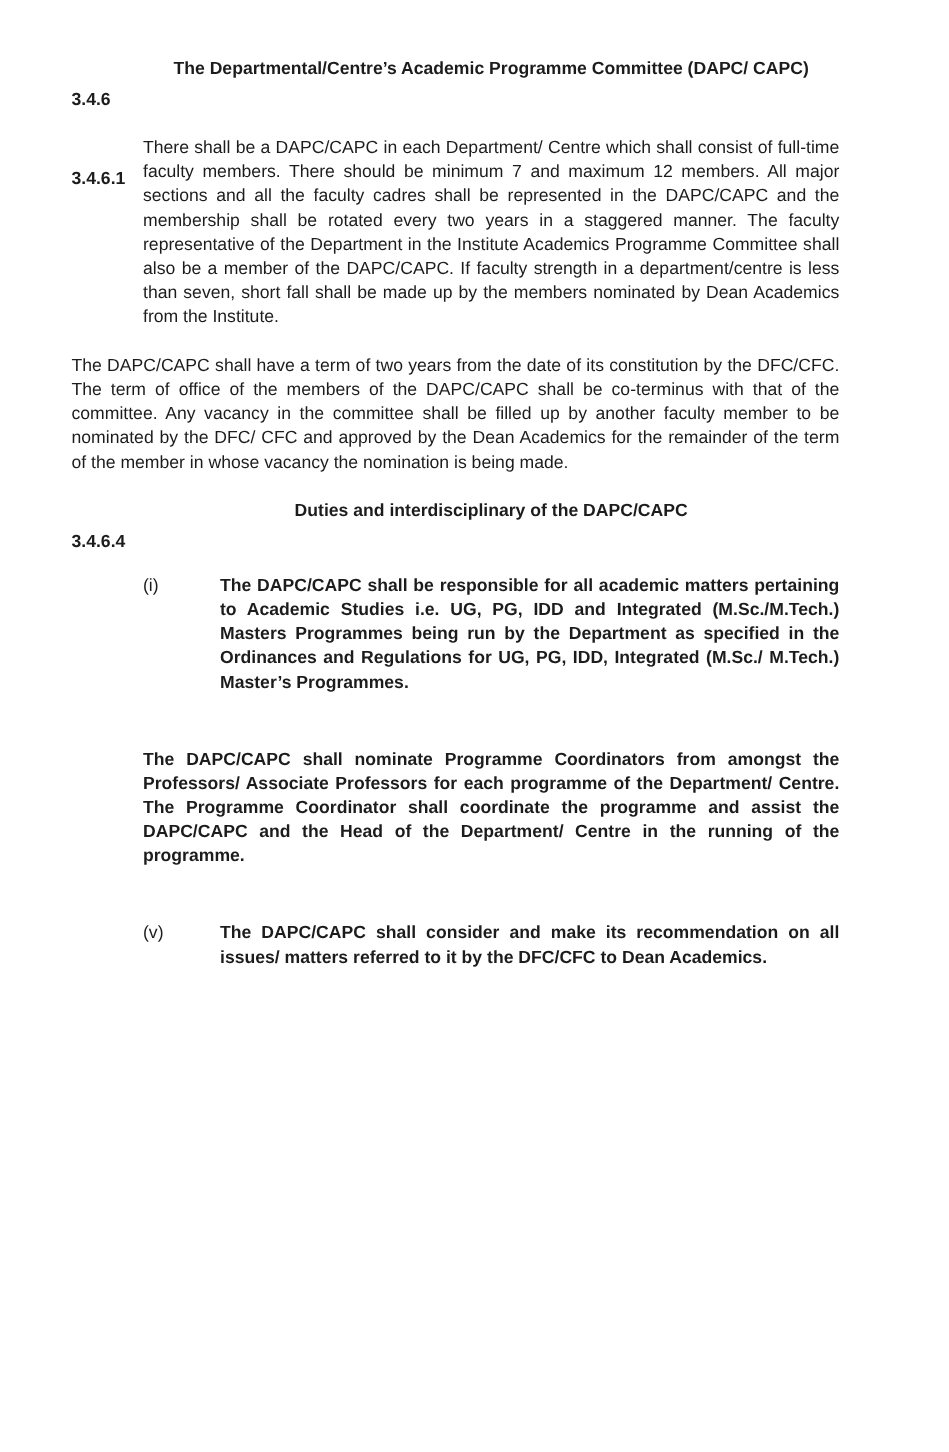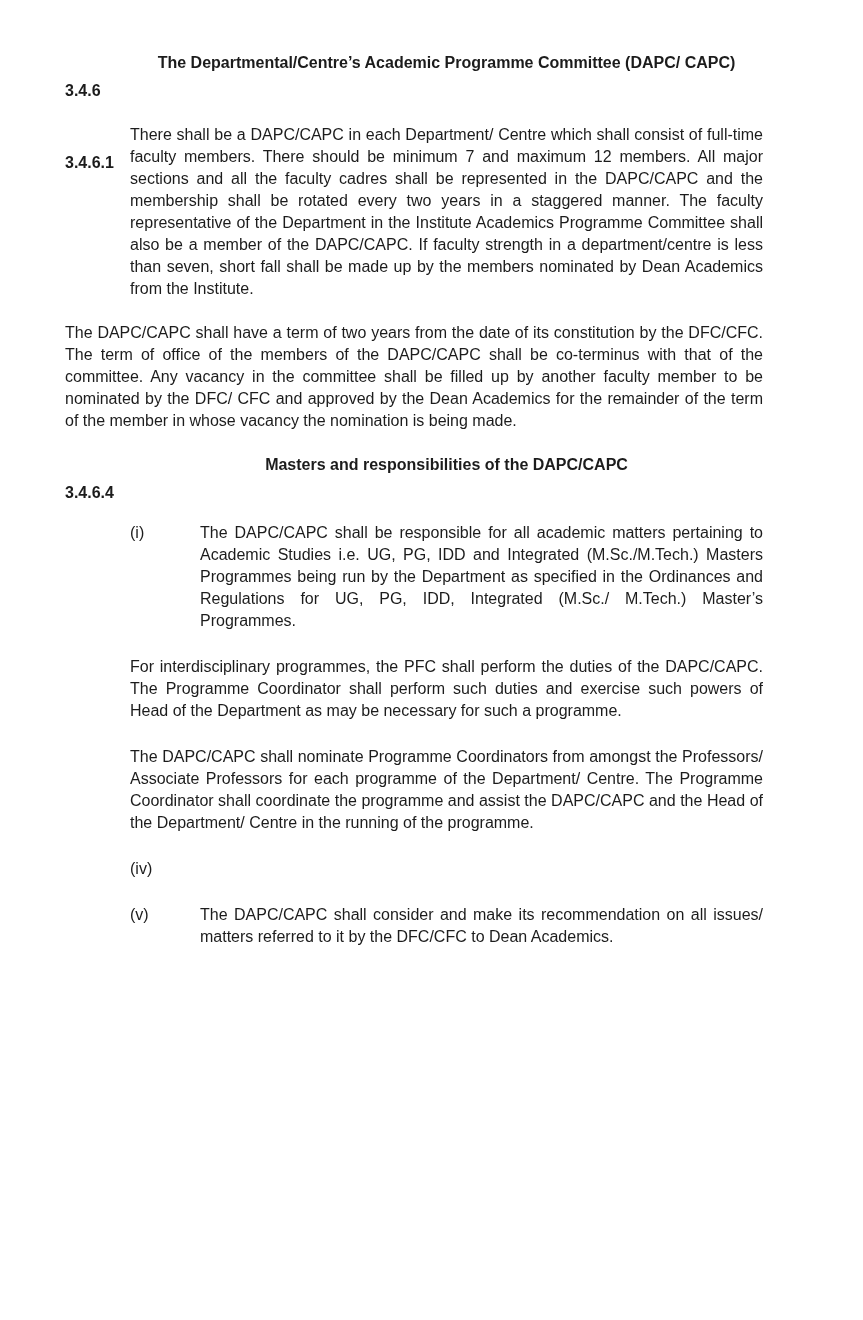--- a/index.html
+++ b/index.html
@@ -43,20 +43,21 @@
     display: flex;
     margin-left: 65px;
     margin-bottom: 24px;
   }
   .marker {
     flex: 0 0 70px;
   }
   .sub .body {
     flex: 1;
     text-align: justify;
+    font-weight: bold;
   }
 </style>
 </head>
 <body>
 
 <div class="page">
 
   <div class="row heading">
     <span class="num">3.4.6</span>
     <span class="body">The Departmental/Centre’s Academic Programme Committee (DAPC/ CAPC)</span>
@@ -67,38 +68,36 @@
     <span class="body">There shall be a DAPC/CAPC in each Department/ Centre which shall consist of full-time faculty members. There should be minimum 7 and maximum 12 members. All major sections and all the faculty cadres shall be represented in the DAPC/CAPC and the membership shall be rotated every two years in a staggered manner. The faculty representative of the Department in the Institute Academics Programme Committee shall also be a member of the DAPC/CAPC. If faculty strength in a department/centre is less than seven, short fall shall be made up by the members nominated by Dean Academics from the Institute.</span>
   </div>
 
 
   <div class="row">
     <span class="body">The DAPC/CAPC shall have a term of two years from the date of its constitution by the DFC/CFC. The term of office of the members of the DAPC/CAPC shall be co-terminus with that of the committee. Any vacancy in the committee shall be filled up by another faculty member to be nominated by the DFC/ CFC and approved by the Dean Academics for the remainder of the term of the member in whose vacancy the nomination is being made.</span>
   </div>
 
   <div class="row duties-head">
     <span class="num">3.4.6.4</span>
-    <span class="body">Masters and responsibilities of the DAPC/CAPC</span>
+    <span class="body">Duties and interdisciplinary of the DAPC/CAPC</span>
   </div>
 
   <div class="sub">
     <span class="marker">(i)</span>
     <span class="body">The DAPC/CAPC shall be responsible for all academic matters pertaining to Academic Studies i.e. UG, PG, IDD and Integrated (M.Sc./M.Tech.) Masters Programmes being run by the Department as specified in the Ordinances and Regulations for UG, PG, IDD, Integrated (M.Sc./ M.Tech.) Master’s Programmes.</span>
   </div>
 
   <div class="sub">
-    <span class="body">For interdisciplinary programmes, the PFC shall perform the duties of the DAPC/CAPC. The Programme Coordinator shall perform such duties and exercise such powers of Head of the Department as may be necessary for such a programme.</span>
   </div>
 
   <div class="sub">
     <span class="body">The DAPC/CAPC shall nominate Programme Coordinators from amongst the Professors/ Associate Professors for each programme of the Department/ Centre. The Programme Coordinator shall coordinate the programme and assist the DAPC/CAPC and the Head of the Department/ Centre in the running of the programme.</span>
   </div>
 
   <div class="sub">
-    <span class="marker">(iv)</span>
   </div>
 
   <div class="sub">
     <span class="marker">(v)</span>
     <span class="body">The DAPC/CAPC shall consider and make its recommendation on all issues/ matters referred to it by the DFC/CFC to Dean Academics.</span>
   </div>
 
   <div class="sub">
   </div>
 

